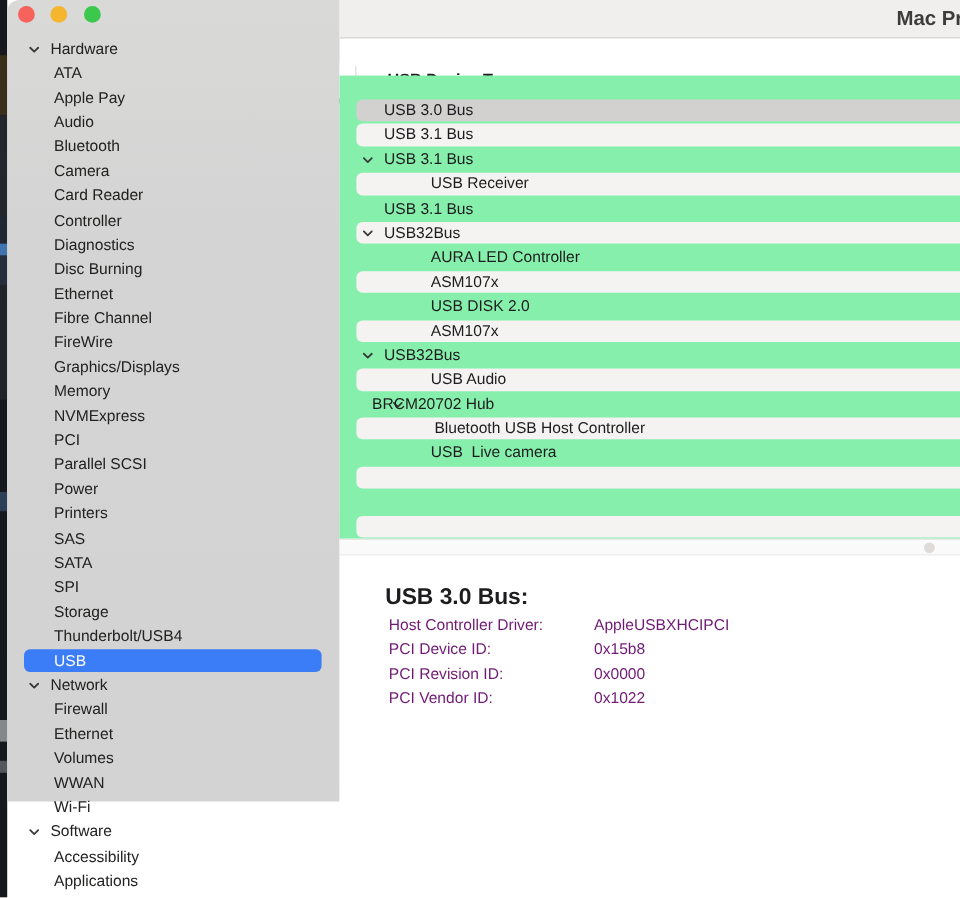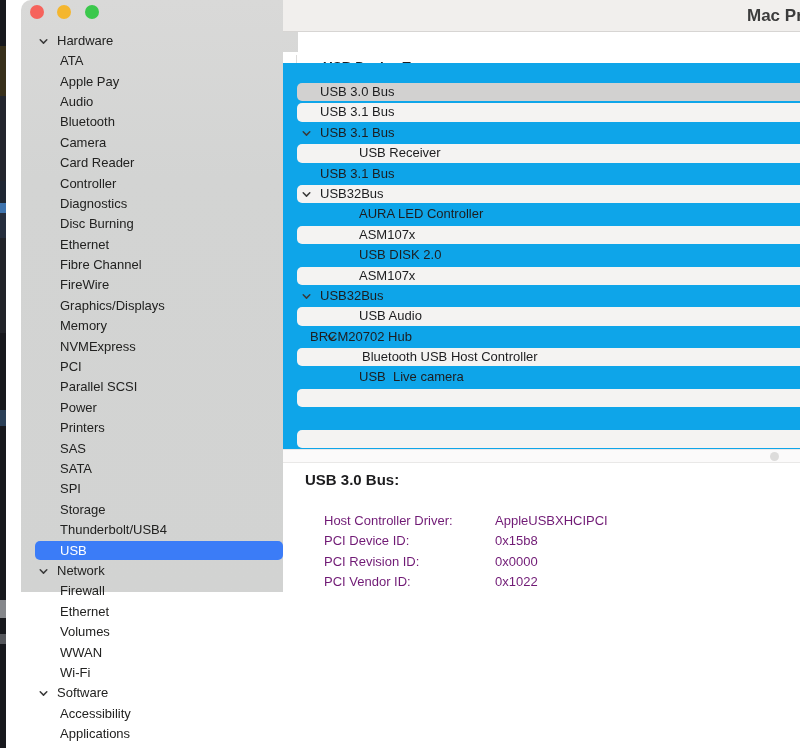--- a/index.html
+++ b/index.html
@@ -13,23 +13,23 @@
   .seg2{top:96px;height:85px;background:#23262d;}
   .seg3{top:181px;height:22px;background:#1f2733;}
   .seg4{top:203px;height:10px;background:#3f74ae;}
   .seg5{top:213px;height:25px;background:#262e3d;}
   .seg6{top:238px;height:95px;background:#212329;}
   .seg7{top:410px;height:16px;background:#2b4057;}
   .seg8{top:600px;height:18px;background:#85878b;width:3px;}
   .seg9{top:634px;height:10px;background:#55575c;width:3px;}
 
   
-  .sidebar{position:absolute;left:6px;top:0;width:277px;height:592px;
+  .sidebar{position:absolute;left:6px;top:0;width:277px;height:668px;
            background:linear-gradient(180deg,#d9d9d8 0%,#d3d4d3 30%,#d2d3d2 100%);
-           border-top-left-radius:10px;margin-left:15px;}
+           border-top-left-radius:10px;}
   .traffic{position:absolute;left:0;top:0;width:90px;height:24px;}
   .tl{position:absolute;top:5px;width:14px;height:14px;border-radius:50%;}
   .tl.red{left:8.5px;background:var(--tl-red,#f6635c);}
   .tl.yellow{left:36px;background:var(--tl-yellow,#f4b62f);}
   .tl.green{left:63.5px;background:var(--tl-green,#3bc84c);}
   .nav{position:absolute;left:0;top:30.8px;width:277px;}
   .side-row{position:relative;height:20.4px;line-height:20.4px;font-size:13px;color:#222221;
             white-space:pre;}
   .side-row.section{padding-left:36px;}
   .side-row.item{padding-left:39px;}
@@ -46,21 +46,21 @@
              font-size:17px;font-weight:bold;color:#3c3c3c;white-space:nowrap;}
 
   
   .panel-header{position:absolute;left:283px;top:32px;width:517px;height:30px;background:#ffffff;
                 border-bottom:4px solid #737373;margin-top:20px;}
   .header-vline{position:absolute;left:13px;top:3px;width:1px;height:25px;background:#dcdbda;}
   .panel-header-label{position:absolute;left:40px;top:0;height:30px;line-height:30px;
                       font-size:13.5px;font-weight:bold;color:#1d1d1f;}
 
   
-  .tree-pane{position:absolute;left:283px;top:63px;width:517px;height:386px;background:#0ea5e9;overflow:hidden;}
+  .tree-pane{position:absolute;left:283px;top:63px;width:517px;height:386px;background:#86efac;overflow:hidden;}
   .tree-list{padding-top:19px;}
   .tree-row{position:relative;height:20.4px;line-height:20.4px;font-size:13px;color:#1d1d1f;white-space:pre;}
   .tree-row::before{content:"";position:absolute;left:14px;right:0;top:1px;bottom:1px;
                     border-radius:5px 0 0 5px;background:transparent;}
   .tree-row.stripe::before{background:var(--stripe,#f4f3f2);}
   .tree-row.selected::before{background:var(--selrow,#d2d1d0);}
   .tree-row .lbl{position:relative;}
   .tree-row.lvl0{padding-left:37px;}
   .tree-row.lvl1{padding-left:76px;}
   .tree-row.lvl1.has-chev{padding-left:27px;}
@@ -69,21 +69,21 @@
   .tree-row.lvl0 .chev{left:18px;}
   .tree-row.lvl1 .chev{left:43px;}
 
   
   .splitter{position:absolute;left:283px;top:449px;width:517px;height:12px;background:#fbfafa;
             border-top:1px solid #e9e8e7;border-bottom:1px solid #e9e8e7;}
   .splitter-dot{position:absolute;left:487px;top:2px;width:9px;height:9px;border-radius:50%;background:#dddcdb;}
 
   
   .detail-pane{position:absolute;left:283px;top:463px;width:517px;height:285px;background:#ffffff;}
-  .detail-title{position:absolute;left:22px;top:8px;margin:0;font-size:15px;font-weight:bold;color:#1d1d1f;}
+  .detail-title{position:absolute;left:22px;top:8px;margin:16px;font-size:19px;font-weight:bold;color:#1d1d1f;}
   .fields{position:absolute;left:29px;top:48px;font-size:13px;color:#701a75;line-height:20.4px;margin-left:12px;}
   .field-row{display:flex;white-space:pre;}
   .f-label{width:171px;}
   .chev svg{display:block;}
 </style>
 </head>
 <body>
 
 <div class="stage">
 

